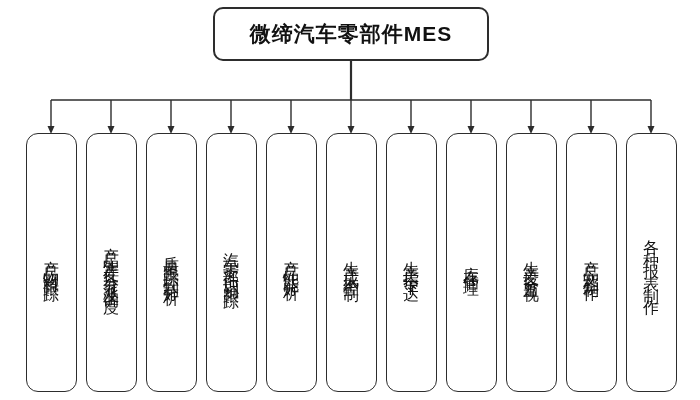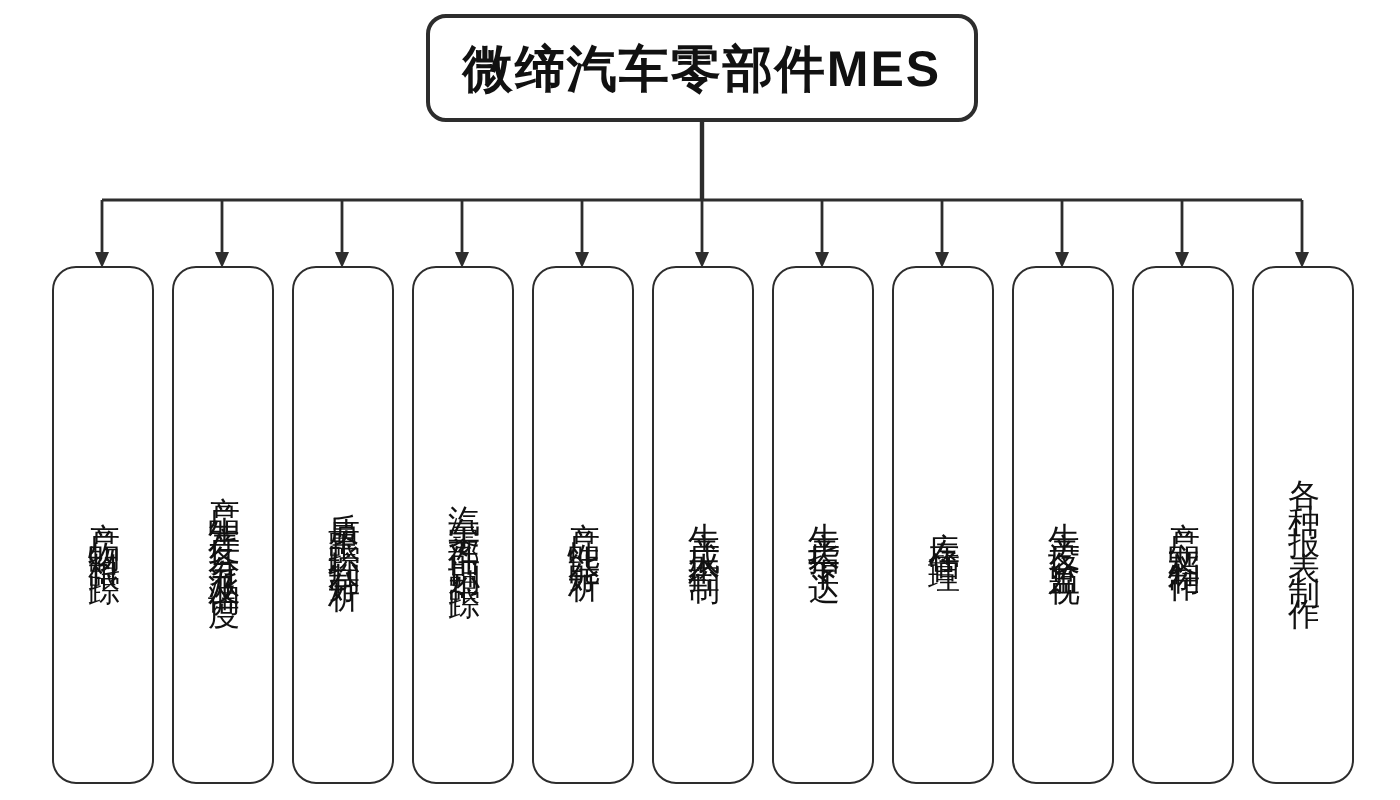--- a/index.html
+++ b/index.html
@@ -15,21 +15,21 @@
     position:absolute;
     box-sizing:border-box;
     border:2px solid #2d2d2d;
     border-radius:10px;
     background:#ffffff;
     display:flex;align-items:center;justify-content:center;
     color:#111111;
   }
   .root-node{
     left:213px;top:7px;width:276px;height:54px;
-    font-size:25px;font-weight:600;letter-spacing:1px;
+    font-size:21px;font-weight:600;letter-spacing:1px;
   }
   .child-node{
     top:133px;width:51px;height:259px;
     border-width:1.5px;border-radius:12px;
   }
   .child-node .vtext{
     writing-mode:vertical-lr;
     text-orientation:upright;
     font-size:16px;font-weight:500;
     letter-spacing:5px;

